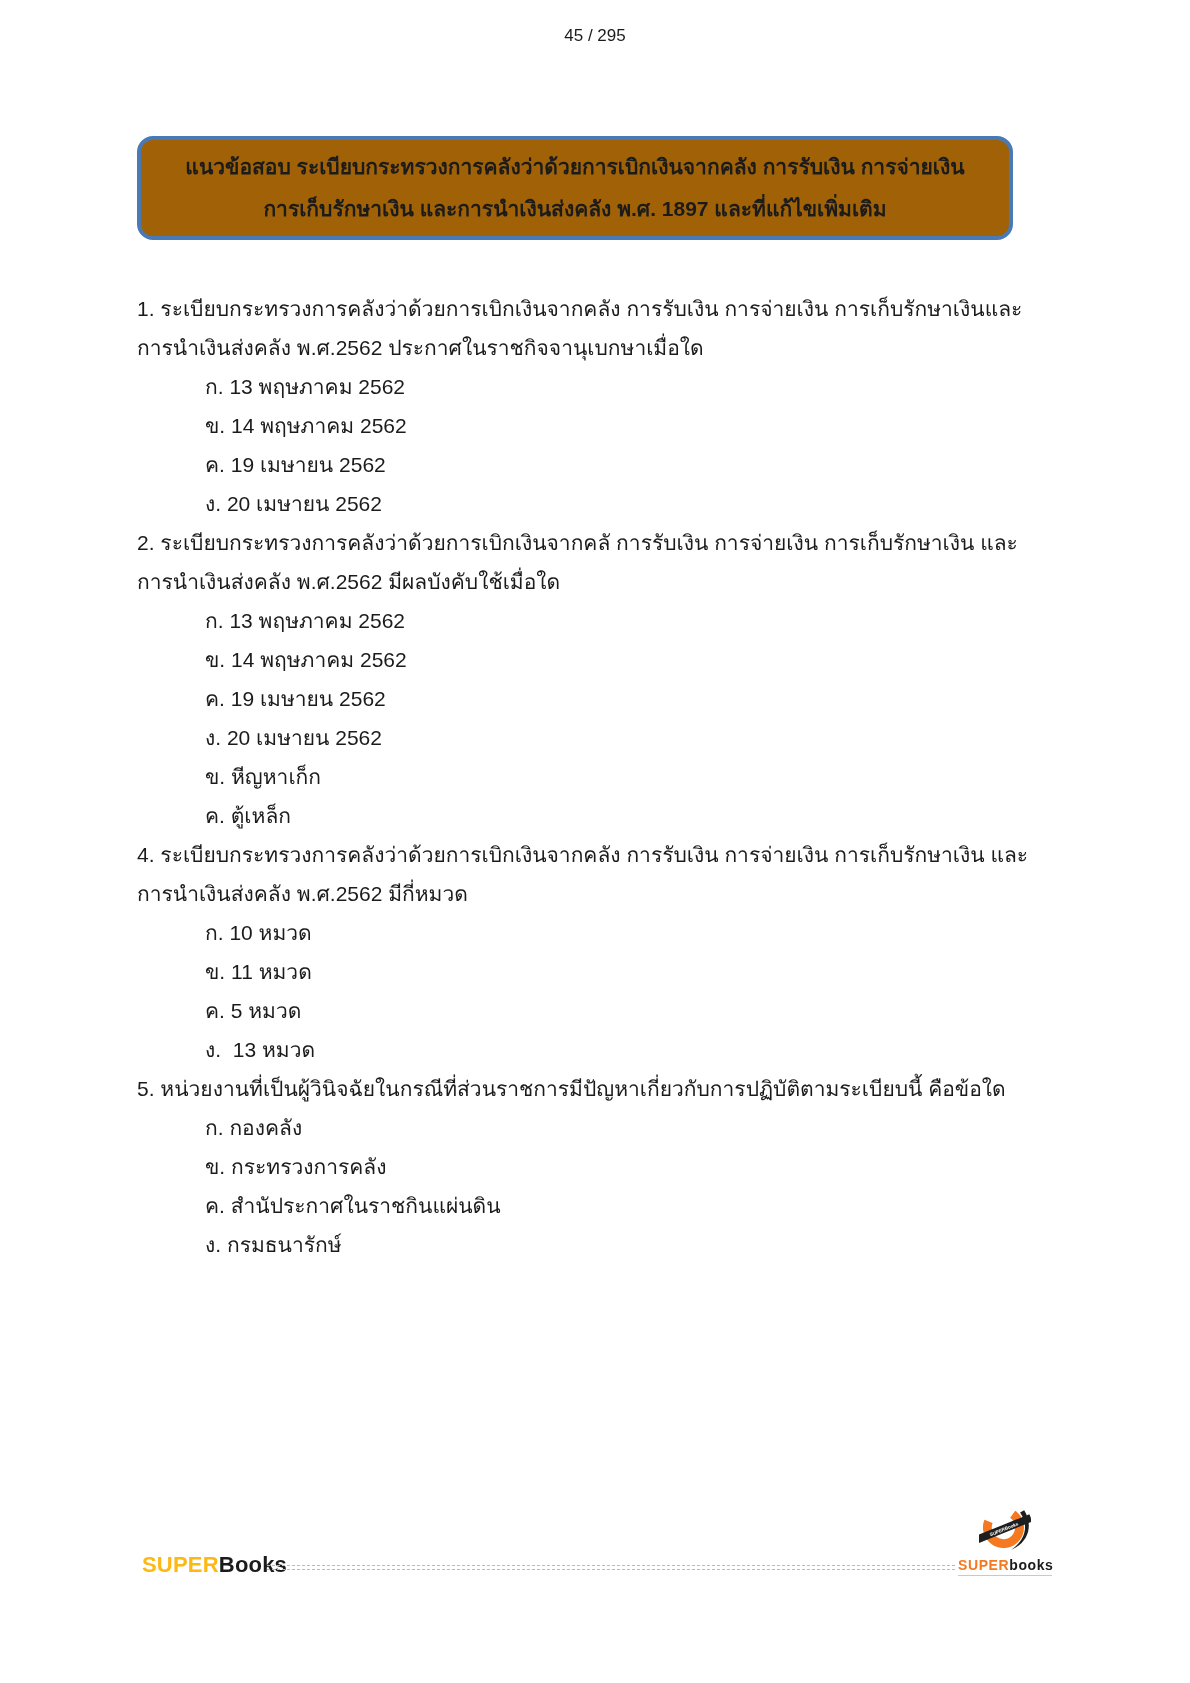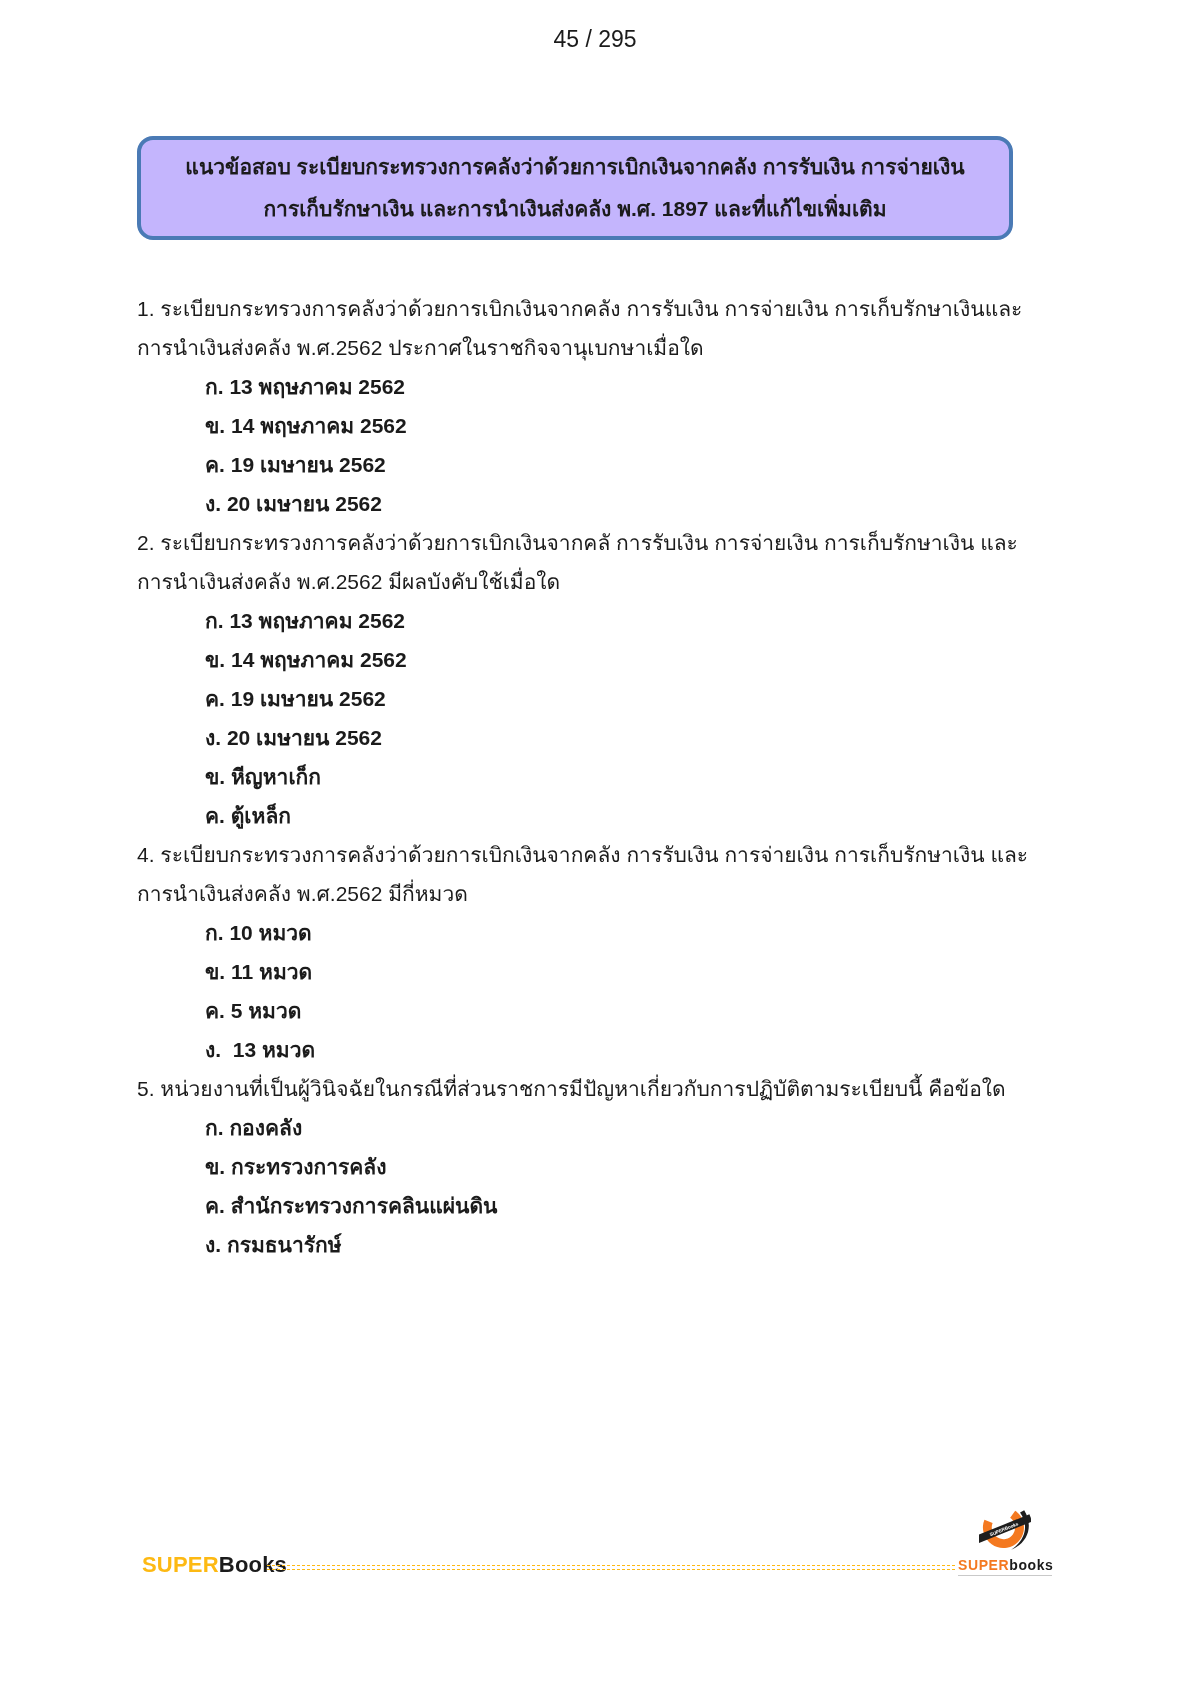--- a/index.html
+++ b/index.html
@@ -3,38 +3,38 @@
 <meta charset="utf-8">
 <style>
   html, body { margin:0; padding:0; background:#e8e8e8; }
   .page {
     position:relative; width:1190px; height:1683px; margin:0 auto;
     background:#ffffff; overflow:hidden;
     font-family:"Liberation Sans", sans-serif; color:#1b1b1b;
   }
   .page-number {
     position:absolute; top:26px; left:0; width:100%;
-    text-align:center; font-size:23px; color:#1b1b1b;
+    text-align:center; font-size:17px; color:#1b1b1b;
   }
   .title-box {
     position:absolute; left:137px; top:136px; width:828px; height:88px;
-    border:4px solid #4a7ab5; border-radius:16px; background:#c4b5fd;
+    border:4px solid #4a7ab5; border-radius:16px; background:#a16207;
     display:flex; flex-direction:column; justify-content:center; align-items:center;
     padding:4px 20px;
   }
   .title-line {
     font-size:21px; font-weight:bold; line-height:42px; text-align:center;
     white-space:nowrap;
   }
   .body-content {
     position:absolute; left:137px; top:289px; width:918px;
     font-size:21px; line-height:39px;
   }
   .question-text { white-space:pre-wrap; }
-  .choice { padding-left:68px; white-space:pre-wrap;font-weight:bold; }
+  .choice { padding-left:68px; white-space:pre-wrap; }
   .footer { position:absolute; left:140px; top:1496px; width:912px; height:96px; }
   .brand-left {
     position:absolute; left:2px; top:56px;
     font-size:22px; font-weight:bold; letter-spacing:0.2px; white-space:nowrap;
   }
   .brand-left .super { color:#FDB913; }
   .brand-left .books { color:#1b1b1b; }
   .footer-line {
     position:absolute; left:127px; right:97px; top:69px; height:3px;
     border-top:1px dashed #FDB913; border-bottom:1px dashed #FDB913;
@@ -88,21 +88,21 @@
       <div class="choice">ก. 10 หมวด</div>
       <div class="choice">ข. 11 หมวด</div>
       <div class="choice">ค. 5 หมวด</div>
       <div class="choice">ง.  13 หมวด</div>
     </div>
 
     <div class="question">
       <div class="question-text">5. หน่วยงานที่เป็นผู้วินิจฉัยในกรณีที่ส่วนราชการมีปัญหาเกี่ยวกับการปฏิบัติตามระเบียบนี้ คือข้อใด</div>
       <div class="choice">ก. กองคลัง</div>
       <div class="choice">ข. กระทรวงการคลัง</div>
-      <div class="choice">ค. สำนักระทรวงการคลินแผ่นดิน</div>
+      <div class="choice">ค. สำนัประกาศในราชกินแผ่นดิน</div>
       <div class="choice">ง. กรมธนารักษ์</div>
     </div>
 
   </div>
 
   <div class="footer">
 
     <div class="brand-left"><span class="super">SUPER</span><span class="books">Books</span></div>
 
     <div class="footer-line"></div>

